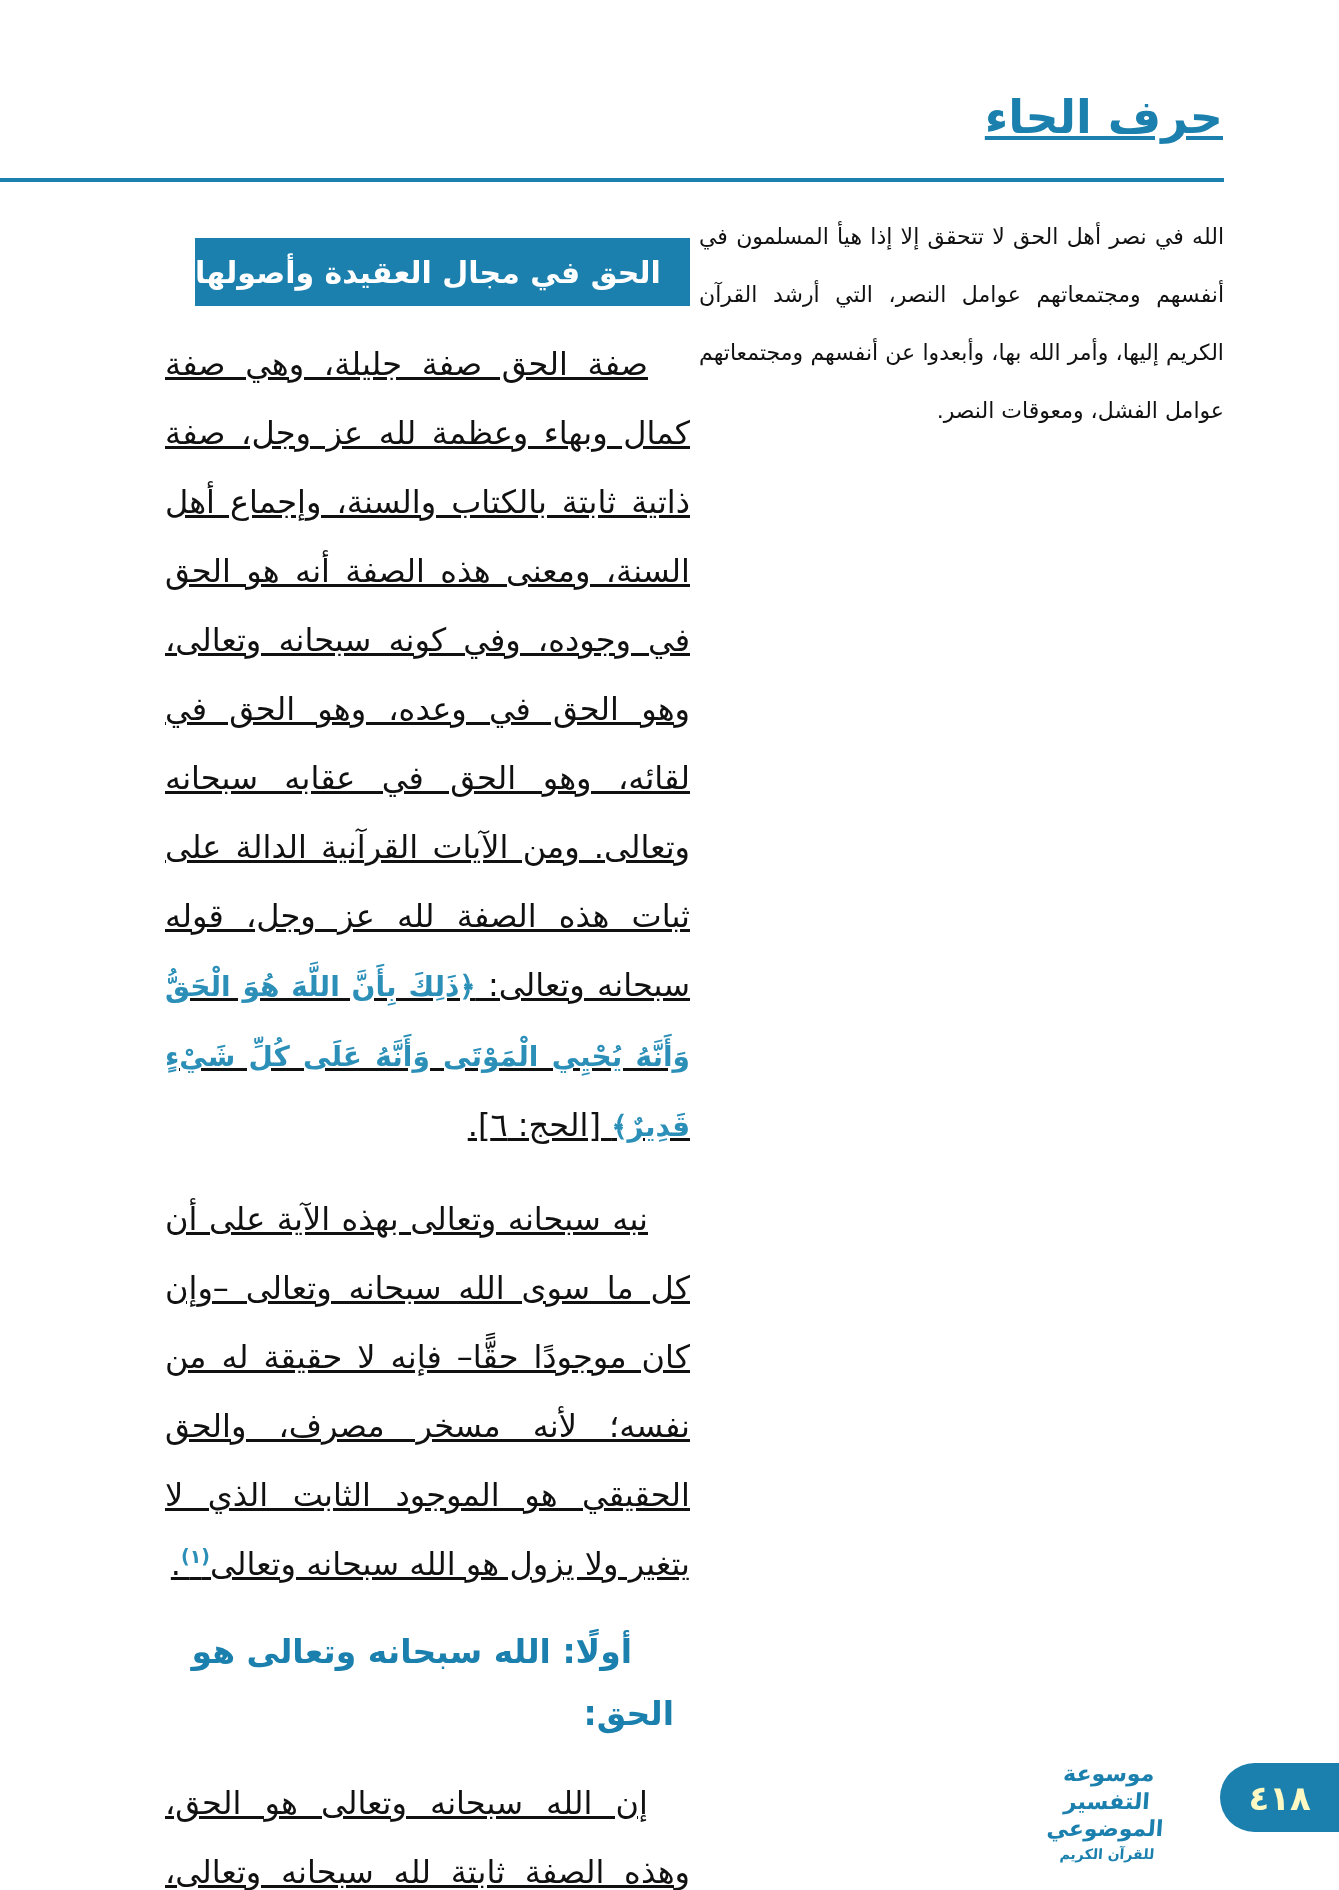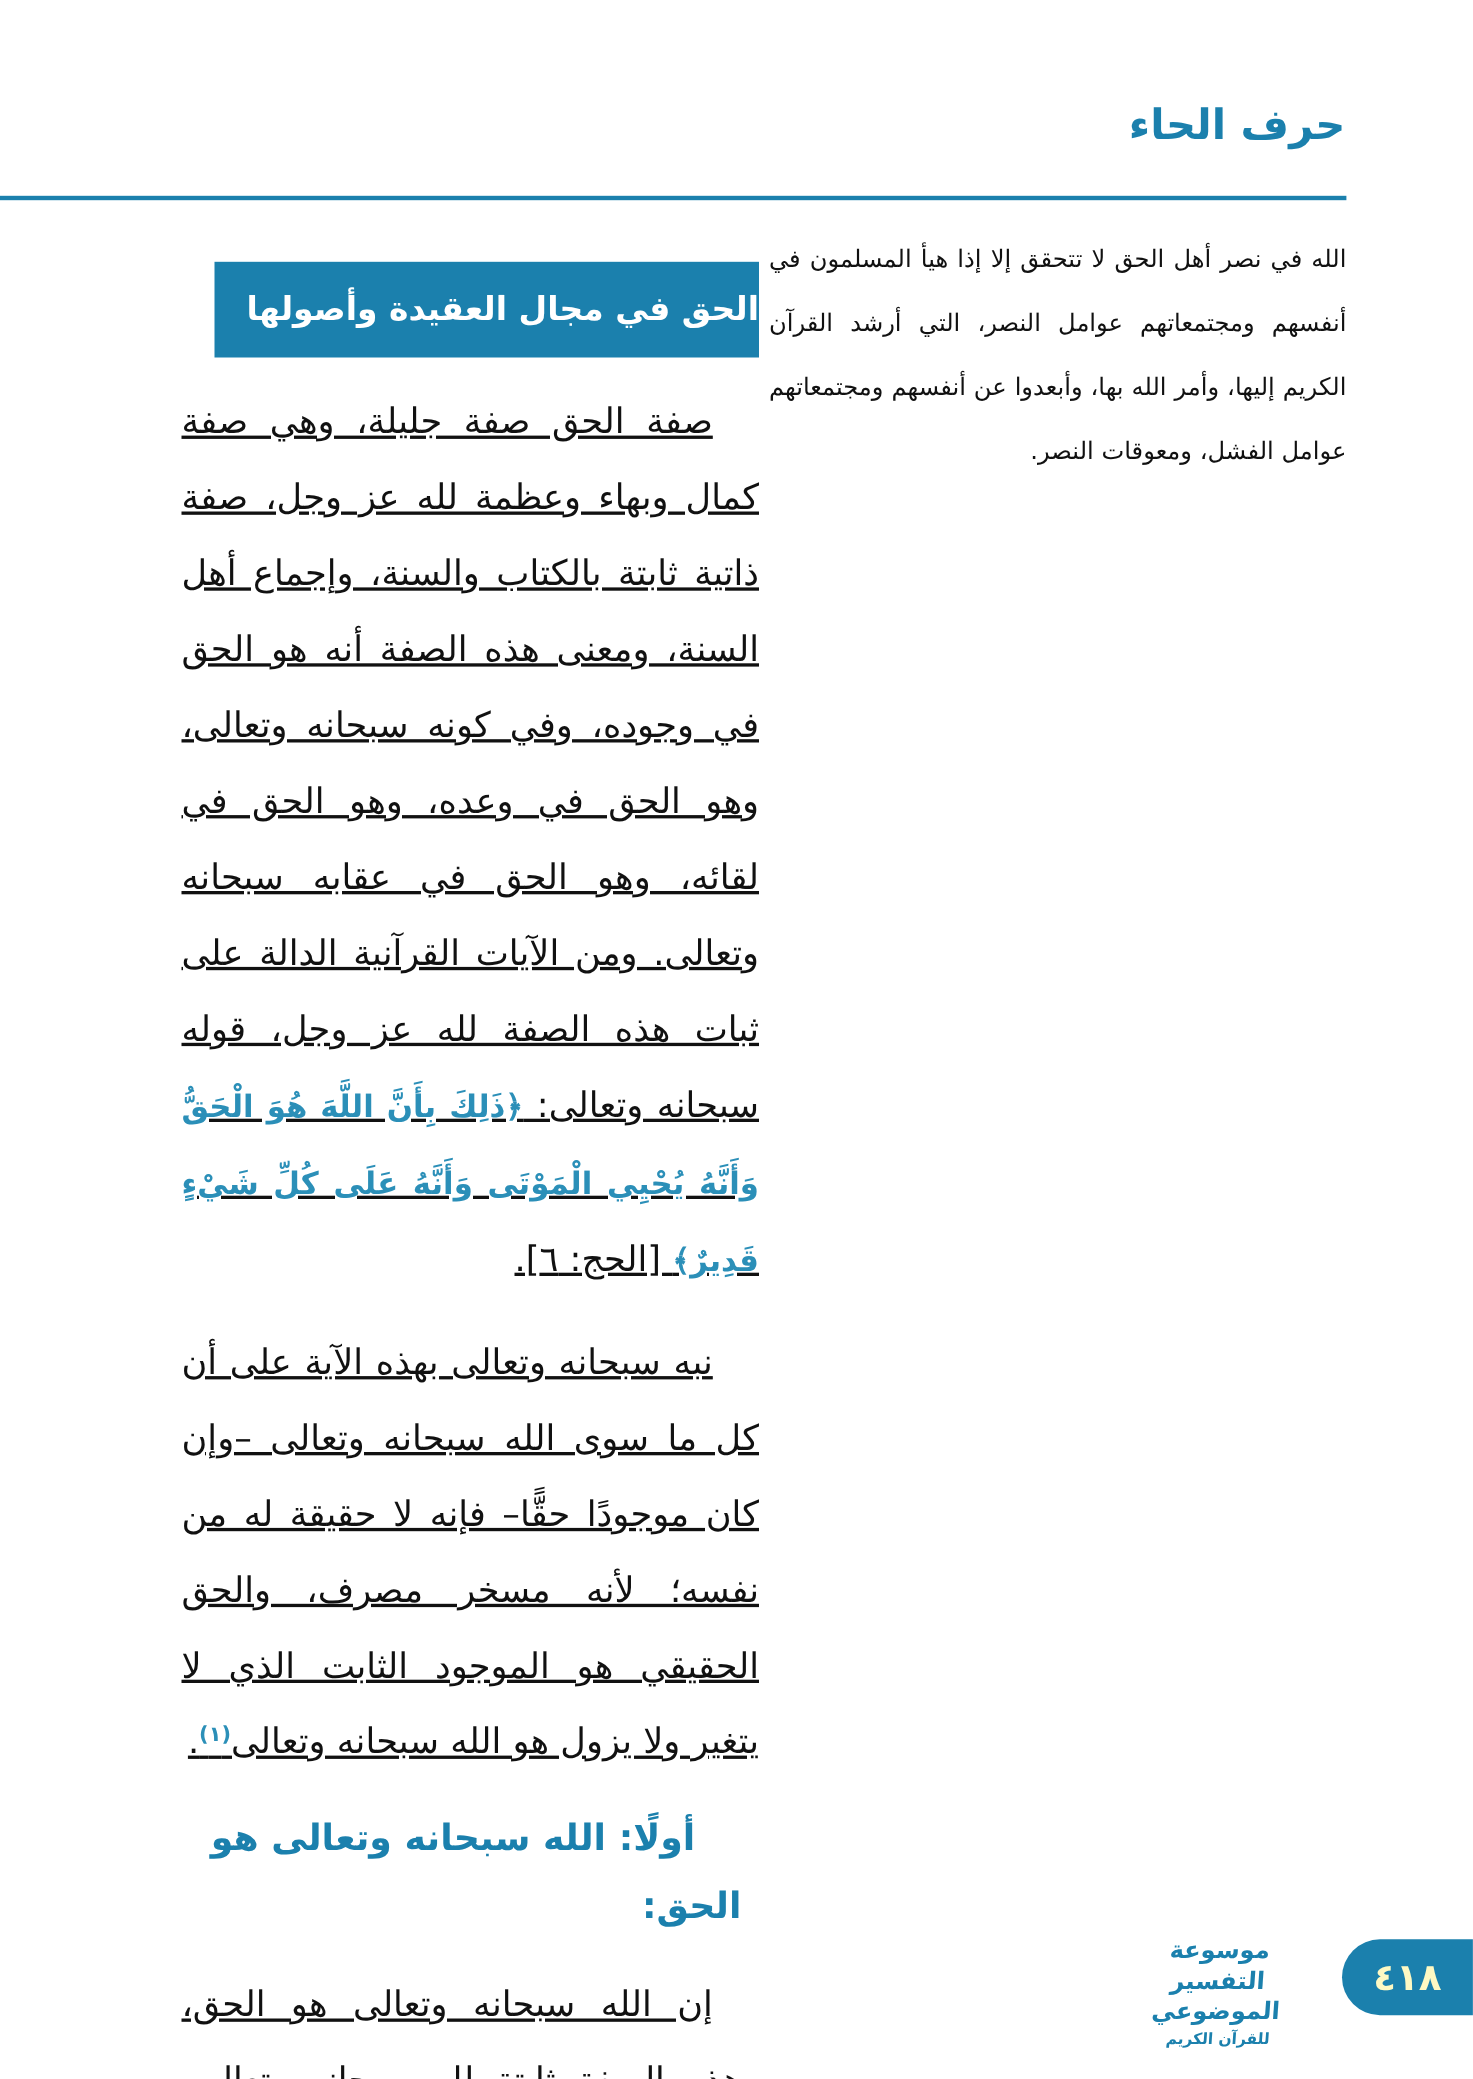--- a/index.html
+++ b/index.html
@@ -14,40 +14,41 @@
     width:1339px;height:1890px;
     background:#ffffff;
     overflow:hidden;
     direction:rtl;
     font-family:"DejaVu Sans", sans-serif;
     color:var(--ink);
   }
   
   .header-title{
     position:absolute;top:94px;right:116px;
-    font-size:38px;font-weight:bold;color:var(--accent);
+    font-size:46px;font-weight:bold;color:var(--accent);
     line-height:1;white-space:nowrap;
     letter-spacing:-2px;
+    text-decoration:underline;
   }
   .header-rule{
     position:absolute;top:178px;left:0;
     width:1224px;height:4px;background:var(--accent);
   }
   
   .col-right{position:absolute;top:208px;right:115px;width:525px;}
   .col-right p{
     margin:0;font-size:22px;font-weight:normal;
     line-height:58px;text-align:justify;color:var(--ink);
   }
   
   .col-left{position:absolute;top:238px;right:649px;width:525px;}
   .heading-box{
-    width:495px;height:87px;background:var(--accent);
+    width:495px;height:68px;background:var(--accent);
     color:#fff;font-size:30px;font-weight:bold;
-    display:flex;align-items:center;justify-content:flex-start;
+    display:flex;align-items:center;justify-content:flex-end;
     white-space:nowrap;
   }
   .body-para{
     margin:24px 0 0;font-size:32px;line-height:69px;
     text-align:justify;color:var(--ink);text-decoration:underline;
   }
   .indent{text-indent:42px;}
   .verse{color:var(--verse);font-weight:bold;font-size:28px;}
   .fn-sup{
     color:var(--verse);font-size:19px;font-weight:bold;

